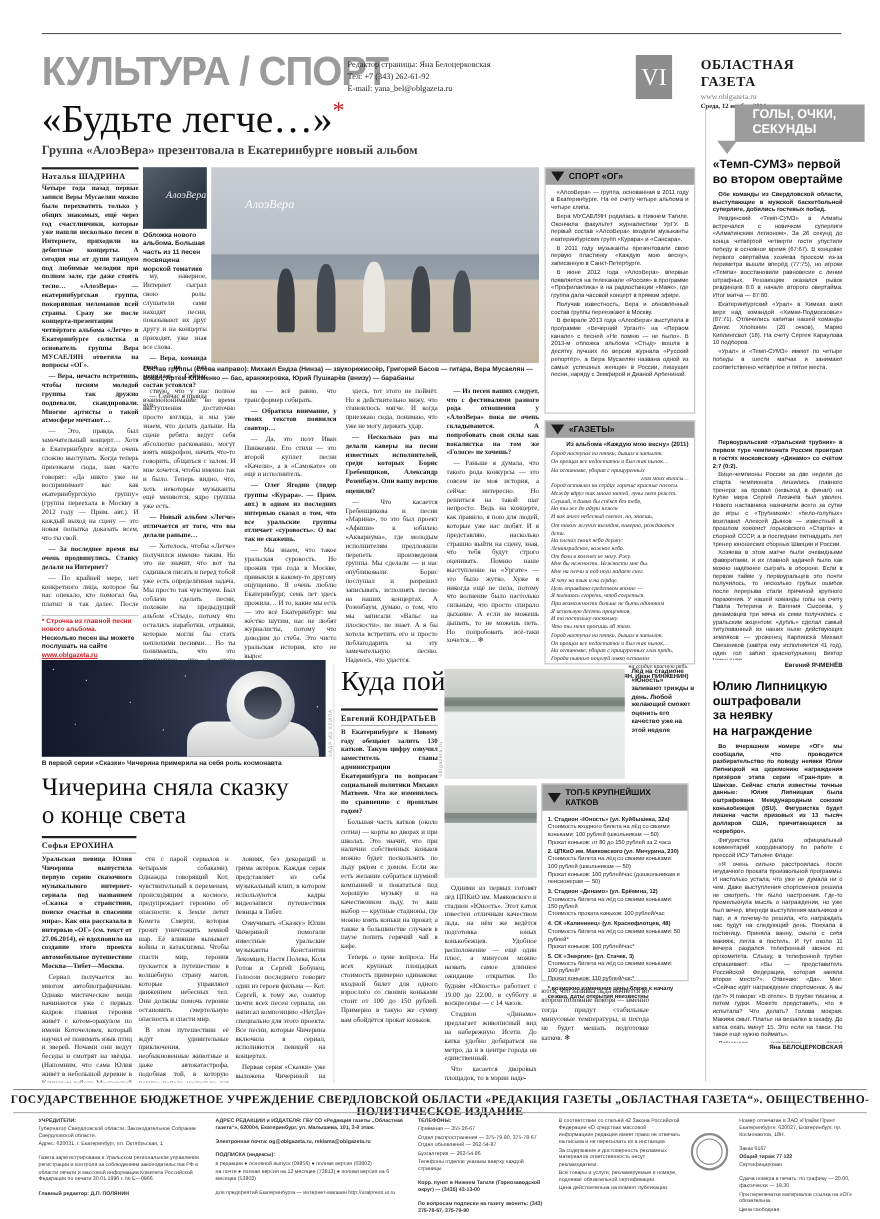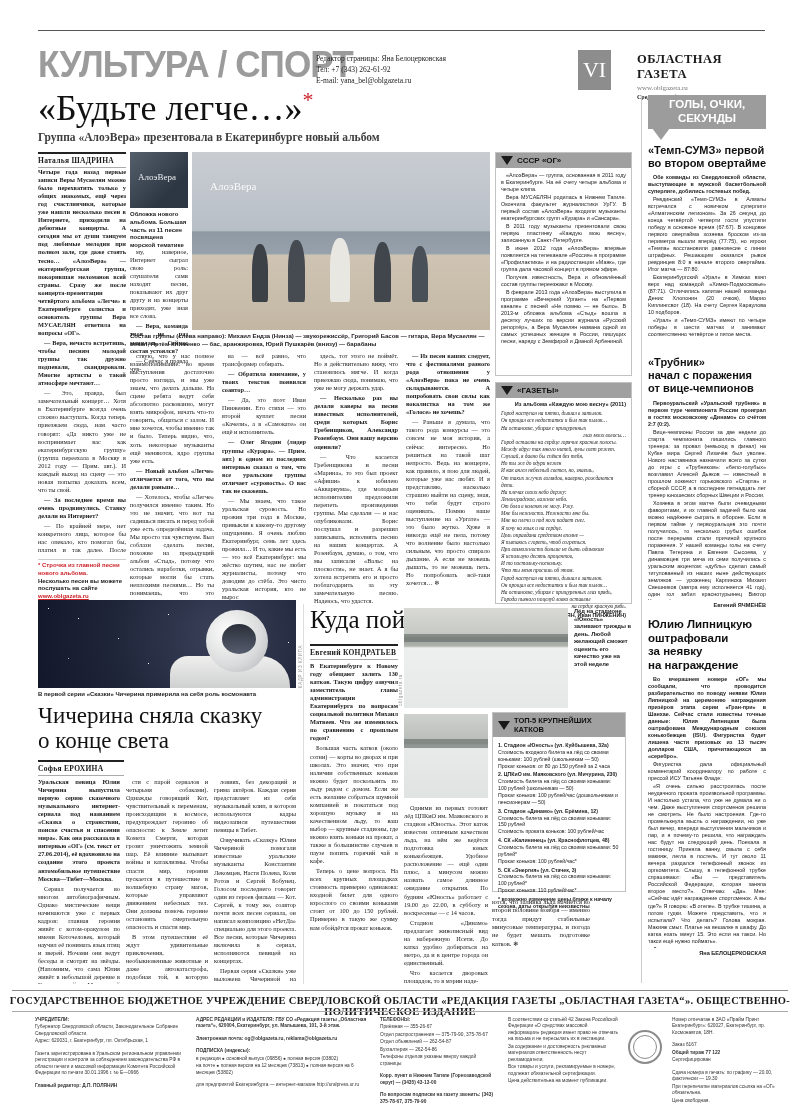--- a/index.html
+++ b/index.html
@@ -32,22 +32,22 @@
   .p{margin-bottom:2px;text-indent:6px;}
   .p.b{font-weight:bold;text-indent:0;}
   .p.q{font-weight:bold;}
   .footnote{border-top:1px solid #ccc;margin-top:3px;padding-top:2px;font-weight:bold;
             font-size:6px;line-height:1.3;font-family:"Liberation Sans",sans-serif;text-align:left;}
   .fn-red{color:#cc2229;}
   .fn-link{color:#cc2229;text-decoration:underline;}
   
   .photo{position:absolute;overflow:hidden;}
   .band-photo{background:linear-gradient(#c9cdd2 0%,#b8bfc7 44%,#8e99a4 45%,#97a1ab 57%,#cfc4b3 58%,#c3b7a4 100%);}
-  .alv-logo{position:absolute;color:#fff;font-size:11px;
-            font-family:"Liberation Serif",serif;opacity:.9;}
+  .alv-logo{position:absolute;color:#fff;font-style:italic;font-size:11px;
+            font-family:"Liberation Serif",serif;opacity:.9;margin-left:13px;}
   .sil{position:absolute;border-radius:45% 45% 8% 8%;}
   .cosmo-photo{background:radial-gradient(circle at 70% 40%, #3a4159 0%, #20263a 55%, #12172a 100%);}
   .star{position:absolute;width:1px;height:1px;background:#fff;box-shadow:30px 10px #fff,70px 30px #dfe3ff,120px 6px #fff,160px 40px #cfd6ff,200px 14px #fff,240px 34px #fff,20px 50px #aeb6e6,100px 55px #fff,180px 60px #fff,250px 55px #dfe3ff;}
   .helmet{position:absolute;right:28px;top:10px;width:62px;height:62px;border-radius:50%;
           background:radial-gradient(circle at 35% 35%, #fdfdfc 0%, #d9dadb 60%, #aeb0b2 100%);}
   .visor{position:absolute;right:40px;top:24px;width:34px;height:30px;border-radius:50%;
          background:linear-gradient(#2b2f3a,#565d6e);}
   .torso{position:absolute;right:6px;top:56px;width:120px;height:40px;border-radius:18px 30px 4px 4px;
          background:linear-gradient(#efefee,#c7c8c9);}
   .rink-photo{background:linear-gradient(#d9dad6 0%,#c4c7c2 28%,#9aa09b 30%,#aeb3ad 38%,#eef0ef 40%,#e4e8e7 100%);}
@@ -61,22 +61,22 @@
   .band-hdr{background:#a0a0a0;display:flex;align-items:center;gap:4px;padding:3px 5px;
             font-family:"Liberation Sans",sans-serif;font-weight:bold;font-size:8px;color:#111;}
   .tri-dn{width:0;height:0;border-left:6px solid transparent;border-right:6px solid transparent;border-top:9px solid #1a1a1a;}
   .box-body{padding:4px 5px;font-family:"Liberation Sans",sans-serif;font-size:5.4px;line-height:1.3;text-align:justify;}
   .box-body .p{text-indent:5px;margin-bottom:1px;}
   .lyr-sub{font-weight:bold;font-size:5.6px;text-align:right;font-family:"Liberation Sans",sans-serif;margin-bottom:2px;}
   .lyr{font-style:italic;font-size:5.3px;line-height:1.35;font-family:"Liberation Serif",serif;text-align:left;}
   .lyr.r{text-align:right;}
   .lyr-credit{font-weight:bold;font-size:5.4px;text-align:right;font-family:"Liberation Sans",sans-serif;margin-top:2px;}
   
-  .sb-band{position:absolute;background:#9c9c9c;color:#fff;text-align:center;
-           font-family:"Liberation Sans",sans-serif;font-weight:bold;font-size:11.5px;line-height:1.2;padding:3px 16px;}
+  .sb-band{position:absolute;background:#9c9c9c;color:#fff;
+           font-family:"Liberation Sans",sans-serif;font-weight:bold;font-size:11.5px;line-height:1.2;padding:3px 16px;margin-left:20px;}
   .sb-tri{position:absolute;width:0;height:0;border-left:9px solid transparent;
           border-right:9px solid transparent;border-top:12px solid #9c9c9c;}
   .sb-h{font-family:"Liberation Sans",sans-serif;font-weight:bold;font-size:11px;line-height:1.18;color:#111;}
   .sans-col{font-family:"Liberation Sans",sans-serif;font-size:5.4px;line-height:1.3;text-align:justify;}
   .sans-col .p{text-indent:5px;margin-bottom:1px;}
   .author{font-family:"Liberation Sans",sans-serif;font-weight:bold;font-size:5.6px;text-align:right;margin-top:2px;}
   .vline{position:absolute;width:1px;background:#ccc;}
   
   .top5-item{font-family:"Liberation Sans",sans-serif;font-size:5.2px;line-height:1.32;text-align:left;}
   .top5-item.b{font-weight:bold;margin-top:2px;}
@@ -166,21 +166,21 @@
       <p class="p">— Что касается Гребенщикова и песни «Марина», то это был проект «Афиши» к юбилею «Аквариума», где молодым исполнителям предложили перепеть произведения группы. Мы сделали — и нас опубликовали. Борис послушал и разрешил записывать, исполнять песню на наших концертах. А Розенбаум, думаю, о том, что мы записали «Вальс на плоскости», не знает. А я бы хотела встретить его и просто поблагодарить за эту замечательную песню. Надеюсь, что удастся.</p>
     </div>
   <div class="col serif" style="left:406px;top:352px;width:84px;height:252px;">
       <p class="p q">— Из песен ваших следует, что с фестивалями разного рода отношения у «АлоэВера» пока не очень складываются. А попробовать свои силы как вокалистка на том же «Голосе» не хочешь?</p>
       <p class="p">— Раньше я думала, что такого рода конкурсы — это совсем не моя история, а сейчас интересно. Но решиться на такой шаг непросто. Ведь на концерте, как правило, я пою для людей, которые уже нас любят. И я представляю, насколько страшно выйти на сцену, зная, что тебя будут строго оценивать. Помню наше выступление на «Ургате» — это было жутко. Хуже я никогда ещё не пела, потому что волнение было настолько сильным, что просто спирало дыхание. А если не можешь дышать, то не можешь петь. Но попробовать всё-таки хочется…  ❄</p>
     </div>
 
   <div class="box" style="left:495px;top:152px;width:137px;height:224px;">
     <div class="band-hdr">
       <span class="tri-dn"></span>
-      <span>СССР «ОГ»</span>
+      <span>СПОРТ «ОГ»</span>
     </div>
     <div class="box-body">
         <p class="p">«АлоэВера» — группа, основанная в 2011 году в Екатеринбурге. На её счету четыре альбома и четыре клипа.</p>
         <p class="p">Вера МУСАЕЛЯН родилась в Нижнем Тагиле. Окончила факультет журналистики УрГУ. В первый состав «АлоэВера» входили музыканты екатеринбургских групп «Курара» и «Сансара».</p>
         <p class="p">В 2011 году музыканты презентовали свою первую пластинку «Каждую мою весну», записанную в Санкт-Петербурге.</p>
         <p class="p">В июне 2012 года «АлоэВера» впервые появляется на телеканале «Россия» в программе «Профилактика» и на радиостанции «Маяк», где группа дала часовой концерт в прямом эфире.</p>
         <p class="p">Получив известность, Вера и обновлённый состав группы переезжают в Москву.</p>
         <p class="p">В феврале 2013 года «АлоэВера» выступила в программе «Вечерний Ургант» на «Первом канале» с песней «Не помню — не было». В 2013-м обложка альбома «Стыд» вошла в десятку лучших по версии журнала «Русский репортёр», а Вера Мусаелян названа одной из самых успешных женщин в России, пишущих песни, наряду с Земфирой и Дианой Арбениной.</p>
       </div>
   </div>
@@ -236,25 +236,20 @@
     <div>«Темп-СУМЗ» первой</div>
     <div>во втором овертайме</div>
   </div>
   <div class="col sans-col" style="left:648px;top:174px;width:118px;height:176px;">
       <p class="p b">Обе команды из Свердловской области, выступающие в мужской баскетбольной суперлиге, добились гостевых побед.</p>
       <p class="p">Ревдинский «Темп-СУМЗ» в Алматы встречался с новичком суперлиги «Алматинским легионом». За 26 секунд до конца четвёртой четверти гости упустили победу в основное время (67:67). В концовке первого овертайма хозяева броском из-за периметра вышли вперёд (77:75), но игроки «Темпа» восстановили равновесие с линии штрафных. Решающим оказался рывок ревдинцев 8:0 в начале второго овертайма. Итог матча — 87:80.</p>
       <p class="p">Екатеринбургский «Урал» в Химках взял верх над командой «Химки-Подмосковье» (87:71). Отличились капитан нашей команды Денис Хлопонин (20 очков), Марио Киплингсвот (18). На счету Сергея Караулова 10 подборов.</p>
       <p class="p">«Урал» и «Темп-СУМЗ» имеют по четыре победы в шести матчах и занимают соответственно четвёртое и пятое места.</p>
     </div>
 
-  <div class="abs sb-h" style="left:648px;top:356px;width:118px;">
-    <div>«Трубник»</div>
-    <div>начал с поражения</div>
-    <div>от вице-чемпионов</div>
-  </div>
   <div class="col sans-col" style="left:648px;top:400px;width:118px;height:200px;">
       <p class="p b">Первоуральский «Уральский трубник» в первом туре чемпионата России проиграл в гостях московскому «Динамо» со счётом 2:7 (0:2).</p>
       <p class="p">Вице-чемпионы России за две недели до старта чемпионата лишились главного тренера: за провал (невыход в финал) на Кубке мира Сергей Лихачёв был уволен. Нового наставника назначили всего за сутки до игры с «Трубником»: «бело-голубых» возглавил Алексей Дьяков — известный в прошлом хоккеист горьковского «Старта» и сборной СССР, а в последние пятнадцать лет тренер юношеских сборных Швеции и России.</p>
       <p class="p">Хозяева в этом матче были очевидными фаворитами, и их главной задачей было как можно надёжнее сыграть в обороне. Если в первом тайме у первоуральцев это почти получилось, то несколько грубых ошибок после перерыва стали причиной крупного поражения. У нашей команды голы на счету Павла Тетерина и Евгения Сысоева, у динамовцев три мяча из семи получились с уральским акцентом: «дубль» сделал самый титулованный из наших ныне действующих земляков — уроженец Карпинска Михаил Свешников (завтра ему исполняется 41 год), один гол забил краснотурьинец Виктор Чернышёв.</p>
     </div>
   <div class="abs author" style="left:648px;top:600px;width:118px;">Евгений ЯЧМЕНЁВ</div>
 
   <div class="abs sb-h" style="left:648px;top:618px;width:118px;font-size:11.5px;">
     <div>Юлию Липницкую</div>
     <div>оштрафовали</div>

